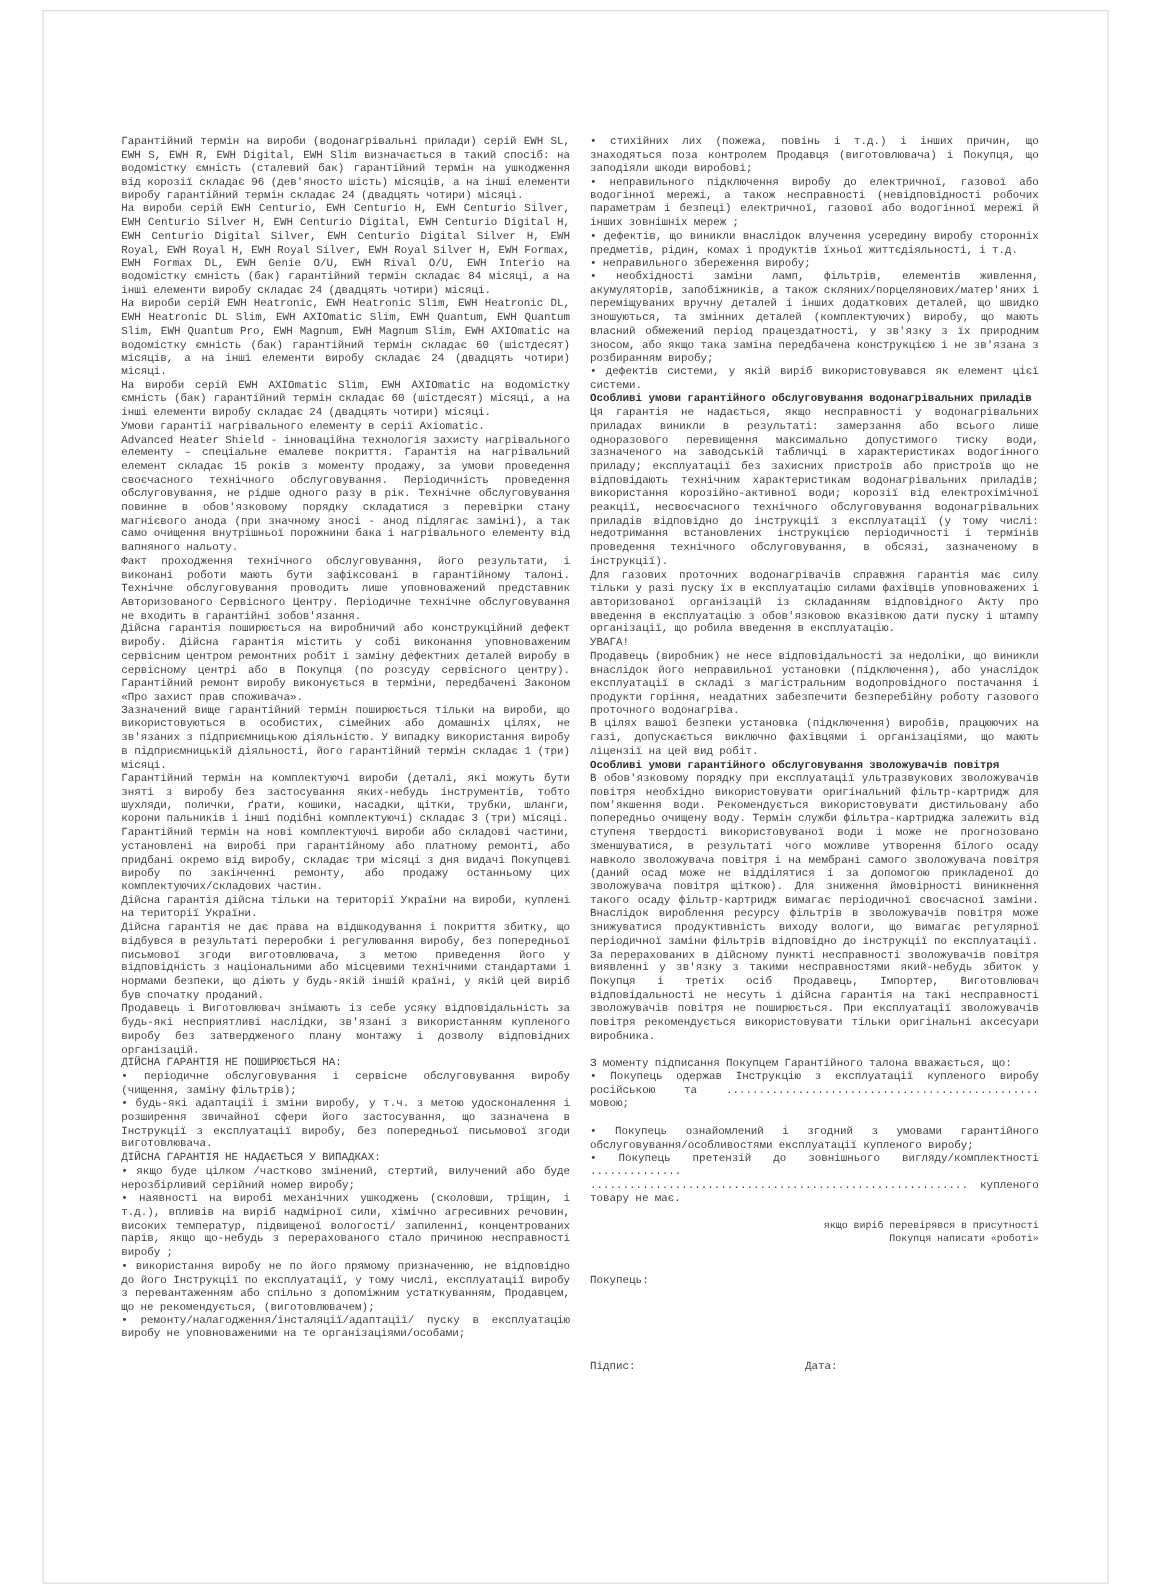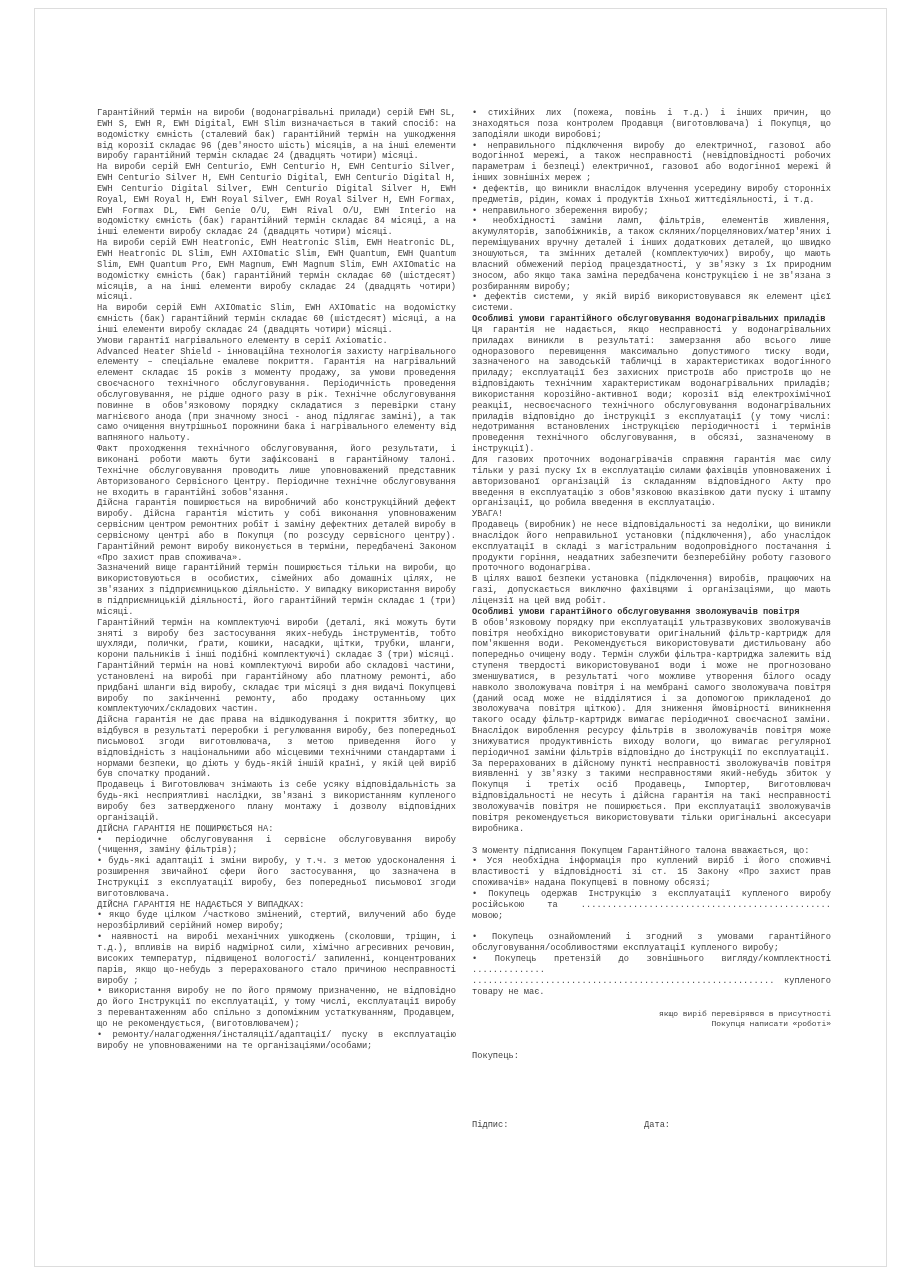--- a/index.html
+++ b/index.html
@@ -29,21 +29,22 @@
       <p class="para">Гарантійний термін на вироби (водонагрівальні прилади) серій EWH SL, EWH S, EWH R, EWH Digital, EWH Slim визначається в такий спосіб: на водомістку ємність (сталевий бак) гарантійний термін на ушкодження від корозії складає 96 (дев'яносто шість) місяців, а на інші елементи виробу гарантійний термін складає 24 (двадцять чотири) місяці.</p>
       <p class="para">На вироби серій EWH Centurio, EWH Centurio H, EWH Centurio Silver, EWH Centurio Silver H, EWH Centurio Digital, EWH Centurio Digital H, EWH Centurio Digital Silver, EWH Centurio Digital Silver H, EWH Royal, EWH Royal H, EWH Royal Silver, EWH Royal Silver H, EWH Formax, EWH Formax DL, EWH Genie O/U, EWH Rival O/U, EWH Interio на водомістку ємність (бак) гарантійний термін складає 84 місяці, а на інші елементи виробу складає 24 (двадцять чотири) місяці.</p>
       <p class="para">На вироби серій EWH Heatronic, EWH Heatronic Slim, EWH Heatronic DL, EWH Heatronic DL Slim, EWH AXIOmatic Slim, EWH Quantum, EWH Quantum Slim, EWH Quantum Pro, EWH Magnum, EWH Magnum Slim, EWH AXIOmatic на водомістку ємність (бак) гарантійний термін складає 60 (шістдесят) місяців, а на інші елементи виробу складає 24 (двадцять чотири) місяці.</p>
       <p class="para">На вироби серій EWH AXIOmatic Slim, EWH AXIOmatic на водомістку ємність (бак) гарантійний термін складає 60 (шістдесят) місяці, а на інші елементи виробу складає 24 (двадцять чотири) місяці.</p>
       <p class="para">Умови гарантії нагрівального елементу в серії Axiomatic.</p>
       <p class="para">Advanced Heater Shield - інноваційна технологія захисту нагрівального елементу – спеціальне емалеве покриття. Гарантія на нагрівальний елемент складає 15 років з моменту продажу, за умови проведення своєчасного технічного обслуговування. Періодичність проведення обслуговування, не рідше одного разу в рік. Технічне обслуговування повинне в обов'язковому порядку складатися з перевірки стану магнієвого анода (при значному зносі - анод підлягає заміні), а так само очищення внутрішньої порожнини бака і нагрівального елементу від вапняного нальоту.</p>
       <p class="para">Факт проходження технічного обслуговування, його результати, і виконані роботи мають бути зафіксовані в гарантійному талоні. Технічне обслуговування проводить лише уповноважений представник Авторизованого Сервісного Центру. Періодичне технічне обслуговування не входить в гарантійні зобов'язання.</p>
       <p class="para">Дійсна гарантія поширюється на виробничий або конструкційний дефект виробу. Дійсна гарантія містить у собі виконання уповноваженим сервісним центром ремонтних робіт і заміну дефектних деталей виробу в сервісному центрі або в Покупця (по розсуду сервісного центру). Гарантійний ремонт виробу виконується в терміни, передбачені Законом «Про захист прав споживача».</p>
       <p class="para">Зазначений вище гарантійний термін поширюється тільки на вироби, що використовуються в особистих, сімейних або домашніх цілях, не зв'язаних з підприємницькою діяльністю. У випадку використання виробу в підприємницькій діяльності, його гарантійний термін складає 1 (три) місяці.</p>
       <p class="para">Гарантійний термін на комплектуючі вироби (деталі, які можуть бути зняті з виробу без застосування яких-небудь інструментів, тобто шухляди, полички, ґрати, кошики, насадки, щітки, трубки, шланги, корони пальників і інші подібні комплектуючі) складає 3 (три) місяці.</p>
-      <p class="para">Гарантійний термін на нові комплектуючі вироби або складові частини, установлені на виробі при гарантійному або платному ремонті, або придбані шланги від виробу, складає три місяці з дня видачі Покупцеві виробу по закінченні ремонту, або продажу останньому цих комплектуючих/складових частин.</p>
+      <p class="para">Гарантійний термін на нові комплектуючі вироби або складові частини, установлені на виробі при гарантійному або платному ремонті, або придбані окремо від виробу, складає три місяці з дня видачі Покупцеві виробу по закінченні ремонту, або продажу останньому цих комплектуючих/складових частин.</p>
+      <p class="para">Дійсна гарантія дійсна тільки на території України на вироби, куплені на території України.</p>
       <p class="para">Дійсна гарантія не дає права на відшкодування і покриття збитку, що відбувся в результаті переробки і регулювання виробу, без попередньої письмової згоди виготовлювача, з метою приведення його у відповідність з національними або місцевими технічними стандартами і нормами безпеки, що діють у будь-якій іншій країні, у якій цей виріб був спочатку проданий.</p>
       <p class="para">Продавець і Виготовлювач знімають із себе усяку відповідальність за будь-які несприятливі наслідки, зв'язані з використанням купленого виробу без затвердженого плану монтажу і дозволу відповідних організацій.</p>
       <p class="para">ДІЙСНА ГАРАНТІЯ НЕ ПОШИРЮЄТЬСЯ НА:</p>
       <p class="para">• періодичне обслуговування і сервісне обслуговування виробу (чищення, заміну фільтрів);</p>
       <p class="para">• будь-які адаптації і зміни виробу, у т.ч. з метою удосконалення і розширення звичайної сфери його застосування, що зазначена в Інструкції з експлуатації виробу, без попередньої письмової згоди виготовлювача.</p>
       <p class="para">ДІЙСНА ГАРАНТІЯ НЕ НАДАЄТЬСЯ У ВИПАДКАХ:</p>
       <p class="para">• якщо буде цілком /частково змінений, стертий, вилучений або буде нерозбірливий серійний номер виробу;</p>
       <p class="para">• наявності на виробі механічних ушкоджень (сколовши, тріщин, і т.д.), впливів на виріб надмірної сили, хімічно агресивних речовин, високих температур, підвищеної вологості/ запиленні, концентрованих парів, якщо що-небудь з перерахованого стало причиною несправності виробу ;</p>
       <p class="para">• використання виробу не по його прямому призначенню, не відповідно до його Інструкції по експлуатації, у тому числі, експлуатації виробу з перевантаженням або спільно з допоміжним устаткуванням, Продавцем, що не рекомендується, (виготовлювачем);</p>
       <p class="para">• ремонту/налагодження/інсталяції/адаптації/ пуску в експлуатацію виробу не уповноваженими на те організаціями/особами;</p>
@@ -58,21 +59,20 @@
       <p class="para bold">Особливі умови гарантійного обслуговування водонагрівальних приладів</p>
       <p class="para">Ця гарантія не надається, якщо несправності у водонагрівальних приладах виникли в результаті: замерзання або всього лише одноразового перевищення максимально допустимого тиску води, зазначеного на заводській табличці в характеристиках водогінного приладу; експлуатації без захисних пристроїв або пристроїв що не відповідають технічним характеристикам водонагрівальних приладів; використання корозійно-активної води; корозії від електрохімічної реакції, несвоєчасного технічного обслуговування водонагрівальних приладів відповідно до інструкції з експлуатації (у тому числі: недотримання встановлених інструкцією періодичності і термінів проведення технічного обслуговування, в обсязі, зазначеному в інструкції).</p>
       <p class="para">Для газових проточних водонагрівачів справжня гарантія має силу тільки у разі пуску їх в експлуатацію силами фахівців уповноважених і авторизованої організацій із складанням відповідного Акту про введення в експлуатацію з обов'язковою вказівкою дати пуску і штампу організації, що робила введення в експлуатацію.</p>
       <p class="para">УВАГА!</p>
       <p class="para">Продавець (виробник) не несе відповідальності за недоліки, що виникли внаслідок його неправильної установки (підключення), або унаслідок експлуатації в складі з магістральним водопровідного постачання і продукти горіння, неадатних забезпечити безперебійну роботу газового проточного водонагріва.</p>
       <p class="para">В цілях вашої безпеки установка (підключення) виробів, працюючих на газі, допускається виключно фахівцями і організаціями, що мають ліцензії на цей вид робіт.</p>
       <p class="para bold">Особливі умови гарантійного обслуговування зволожувачів повітря</p>
       <p class="para">В обов'язковому порядку при експлуатації ультразвукових зволожувачів повітря необхідно використовувати оригінальний фільтр-картридж для пом'якшення води. Рекомендується використовувати дистильовану або попередньо очищену воду. Термін служби фільтра-картриджа залежить від ступеня твердості використовуваної води і може не прогнозовано зменшуватися, в результаті чого можливе утворення білого осаду навколо зволожувача повітря і на мембрані самого зволожувача повітря (даний осад може не відділятися і за допомогою прикладеної до зволожувача повітря щіткою). Для зниження ймовірності виникнення такого осаду фільтр-картридж вимагає періодичної своєчасної заміни. Внаслідок вироблення ресурсу фільтрів в зволожувачів повітря може знижуватися продуктивність виходу вологи, що вимагає регулярної періодичної заміни фільтрів відповідно до інструкції по експлуатації.</p>
       <p class="para">За перерахованих в дійсному пункті несправності зволожувачів повітря виявленні у зв'язку з такими несправностями який-небудь збиток у Покупця і третіх осіб Продавець, Імпортер, Виготовлювач відповідальності не несуть і дійсна гарантія на такі несправності зволожувачів повітря не поширюється. При експлуатації зволожувачів повітря рекомендується використовувати тільки оригінальні аксесуари виробника.</p>
       <p class="para gap">З моменту підписання Покупцем Гарантійного талона вважається, що:</p>
-      <p class="para">• Уся необхідна інформація про куплений виріб і його споживчі властивості у відповідності зі ст. 15 Закону «Про захист прав споживачів» надана Покупцеві в повному обсязі;</p>
       <p class="para">• Покупець одержав Інструкцію з експлуатації купленого виробу російською та ................................................ мовою;</p>
       <p class="para gap">• Покупець ознайомлений і згодний з умовами гарантійного обслуговування/особливостями експлуатації купленого виробу;</p>
       <p class="para">• Покупець претензій до зовнішнього вигляду/комплектності .............. .......................................................... купленого товару не має.</p>
       <p class="para center gap">якщо виріб перевірявся в присутності
 Покупця написати «роботі»</p>
       <p class="para gap-lg">Покупець:</p>
       <div class="para sig-row gap-xl">
         <span class="sig-left">Підпис:</span>
         <span>Дата:</span>
       </div>

